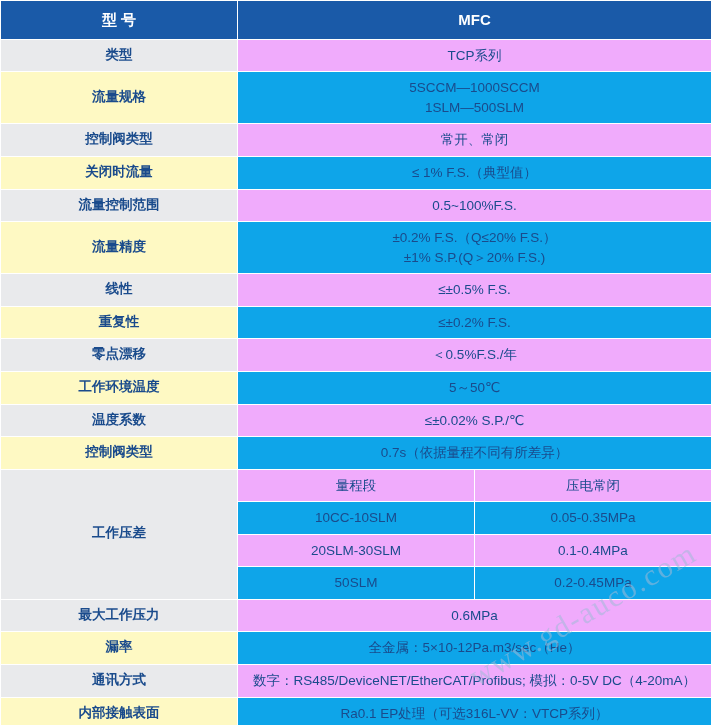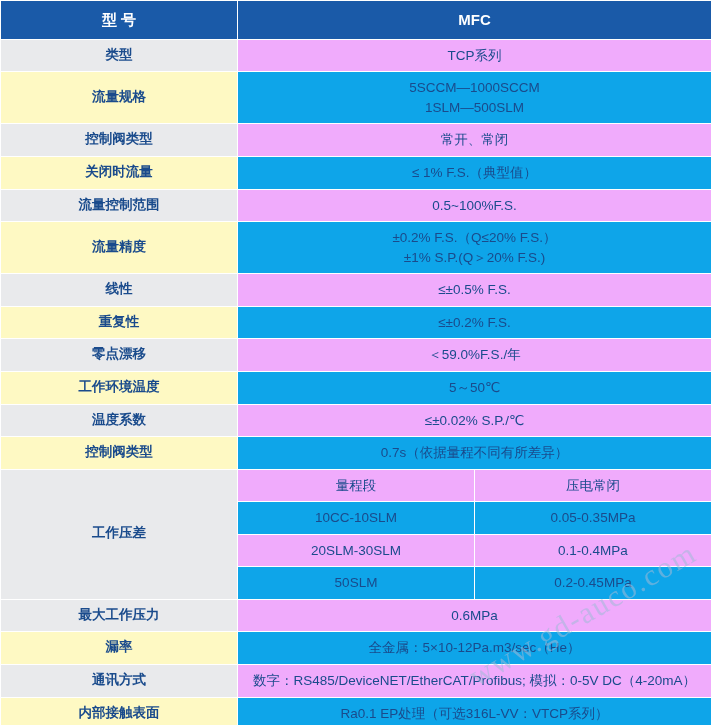--- a/index.html
+++ b/index.html
@@ -124,21 +124,21 @@
       <td class="val-cell" colspan="2">≤±0.5% F.S.</td>
     </tr>
 
     <tr>
       <td class="label-cell alt">重复性</td>
       <td class="val-cell alt" colspan="2">≤±0.2% F.S.</td>
     </tr>
 
     <tr>
       <td class="label-cell">零点漂移</td>
-      <td class="val-cell" colspan="2">＜59.0%F.S./年</td>
+      <td class="val-cell" colspan="2">＜0.5%F.S./年</td>
     </tr>
 
     <tr>
       <td class="label-cell alt">工作环境温度</td>
       <td class="val-cell alt" colspan="2">5～50℃</td>
     </tr>
 
     <tr>
       <td class="label-cell">温度系数</td>
       <td class="val-cell" colspan="2">≤±0.02% S.P./℃</td>

